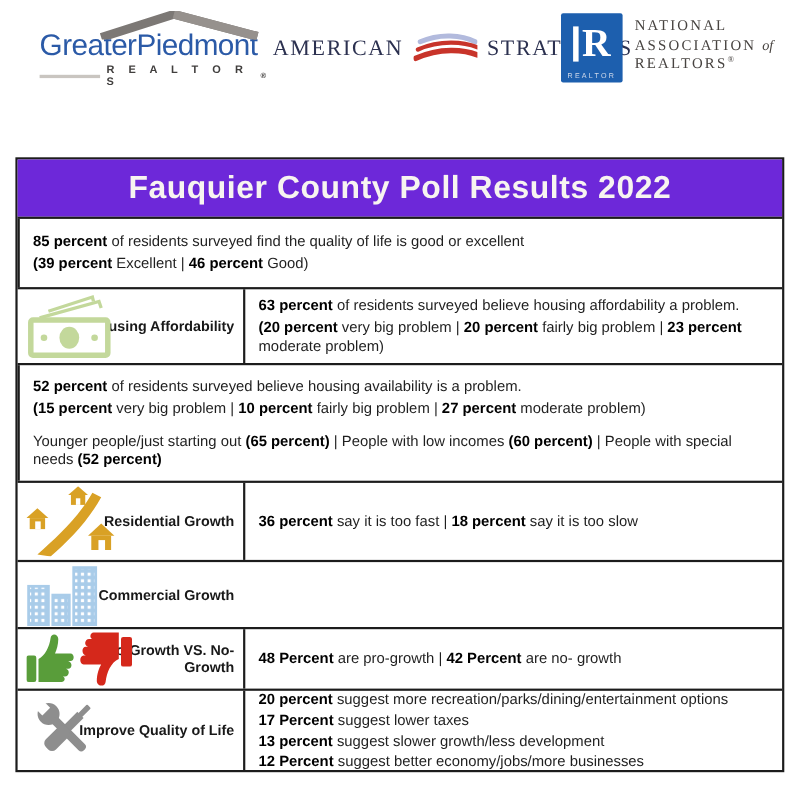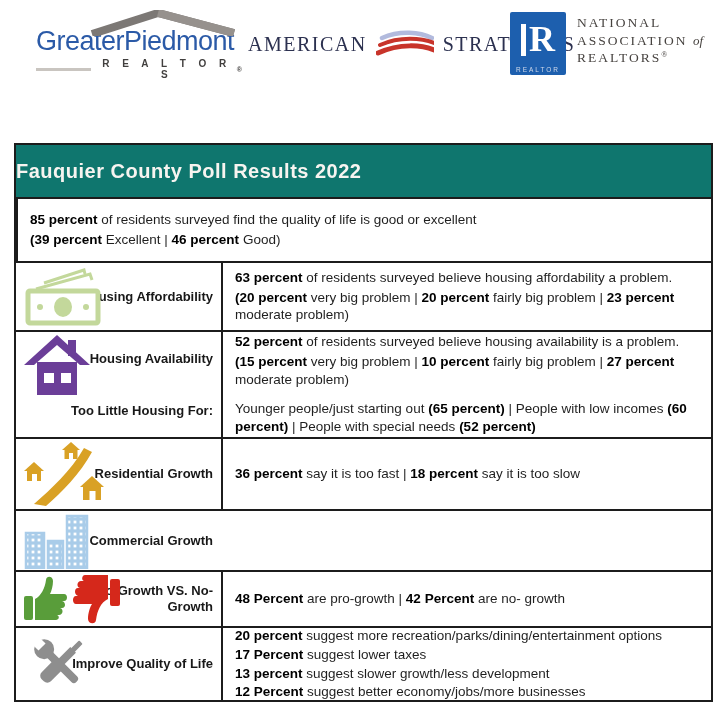--- a/index.html
+++ b/index.html
@@ -7,42 +7,42 @@
   .page { position:relative; width:728px; height:723px; background:#ffffff; overflow:hidden; }
 
   
   .logo-band { position:absolute; top:0; left:0; width:728px; height:100px; }
 
   .logo-gp { position:absolute; left:36px; top:10px; width:212px; }
   .gp-roof { position:absolute; left:52px; top:0px; }
   .gp-word { margin-top:16px; font-size:27px; font-weight:normal; color:#2b5aa7; letter-spacing:-0.5px; }
   .gp-sub { display:flex; align-items:center; justify-content:flex-end; margin-top:1px; padding-right:6px; }
   .gp-dash { display:inline-block; width:58px; height:3px; background:#c9c5c0; margin-right:6px; }
-  .gp-sub-text { font-size:10px; font-weight:bold; letter-spacing:5px; color:#413f3e;text-align:center; }
+  .gp-sub-text { font-size:10px; font-weight:bold; letter-spacing:5px; color:#413f3e; }
   .gp-reg { font-size:7px; vertical-align:super; color:#413f3e; font-weight:bold; }
 
   .logo-as { position:absolute; left:248px; top:30px; display:flex; align-items:center; gap:9px;
              font-family:"Liberation Serif", serif; color:#2c3150; font-size:20px; letter-spacing:1.5px; }
 
   .logo-nar { position:absolute; left:510px; top:12px; display:flex; gap:11px; }
   .nar-block { position:relative; width:56px; height:63px; background:#1d5fae; border-radius:2px;
                display:flex; align-items:center; justify-content:center; }
   .nar-bar { width:5px; height:32px; background:#ffffff; margin-right:3px; margin-top:-8px; }
   .nar-r { font-family:"Liberation Serif", serif; font-weight:bold; font-size:36px; color:#ffffff; line-height:0.9; margin-top:-8px; }
   .nar-cap { position:absolute; bottom:2px; left:0; right:0; text-align:center; font-size:6.5px;
              letter-spacing:2px; color:#cfd9ea; }
   .nar-text { font-family:"Liberation Serif", serif; font-size:13.5px; letter-spacing:2px;
               color:#474340; line-height:1.3; padding-top:2px; }
   .nar-text i { letter-spacing:0; font-size:13px; }
   .nar-text sup { font-size:8px; letter-spacing:0; }
 
   
   .poll-table { position:absolute; left:14px; top:143px; width:699px; border:2px solid #1c1c1c; background:#fff; }
-  .table-header { height:52px; background:#0f766e; color:#f7f4f0; display:flex; align-items:center;
-                  font-size:20px; font-weight:bold; letter-spacing:0.5px; }
+  .table-header { height:52px; background:#6d28d9; color:#f7f4f0; display:flex; align-items:center;
+                  justify-content:center; font-size:29px; font-weight:bold; letter-spacing:0.5px; }
   .poll-row { display:flex; border-top:2px solid #1c1c1c; position:relative; }
   .row-1 { height:64px; } .row-2 { height:69px; } .row-3 { height:107px; } .row-4 { height:72px; }
   .row-5 { height:61px; } .row-6 { height:56px; } .row-7 { height:74px; }
 
   .left-cell { width:205px; position:relative; display:flex; flex-direction:column;
                justify-content:center; align-items:flex-end; padding-right:8px; }
   .icon-slot { position:absolute; left:8px; top:50%; transform:translateY(-50%); line-height:0; }
   .row-3 .icon-slot { top:32%; }
   .labels { display:flex; flex-direction:column; align-items:flex-end; gap:36px; }
   .row-label { font-size:13px; font-weight:bold; color:#181818; text-align:right;
@@ -127,33 +127,20 @@
             </div>
     </div>
     <div class="content-cell">
             <div class="content-block">
               <p><b>63 percent</b><span> of residents surveyed believe housing affordability a problem.</span></p>
               <p><b>(20 percent</b><span> very big problem | </span><b>20 percent</b><span> fairly big problem | </span><b>23 percent</b><span> moderate problem)</span></p>
             </div>
           </div>
   </div>
         <div class="poll-row row-3">
-    <div class="left-cell">
-      <div class="icon-slot"><svg width="66" height="62" viewBox="0 0 66 62">
-    <rect x="44" y="5" width="8" height="16" fill="#6b3e98"></rect>
-    <polygon points="33,0 0,30 10,30 33,10 56,30 66,30" fill="#6b3e98"></polygon>
-    <rect x="13" y="27" width="40" height="33" fill="#6b3e98"></rect>
-    <rect x="20" y="38" width="10" height="10" fill="#fff"></rect>
-    <rect x="37" y="38" width="10" height="10" fill="#fff"></rect>
-  </svg></div>
-      <div class="labels">
-              <div class="row-label">Housing Availability</div>
-              <div class="row-label">Too Little Housing For:</div>
-            </div>
-    </div>
     <div class="content-cell">
             <div class="content-block">
               <p><b>52 percent</b><span> of residents surveyed believe housing availability is a problem.</span></p>
               <p><b>(15 percent</b><span> very big problem | </span><b>10 percent</b><span> fairly big problem | </span><b>27 percent</b><span> moderate problem)</span></p>
             </div>
             <div class="content-block">
               <p><span>Younger people/just starting out </span><b>(65 percent)</b><span> | People with low incomes </span><b>(60 percent)</b><span> | People with special needs </span><b>(52 percent)</b></p>
             </div>
           </div>
   </div>

